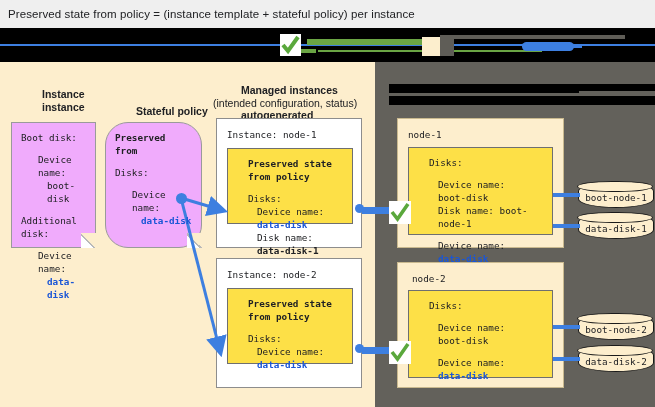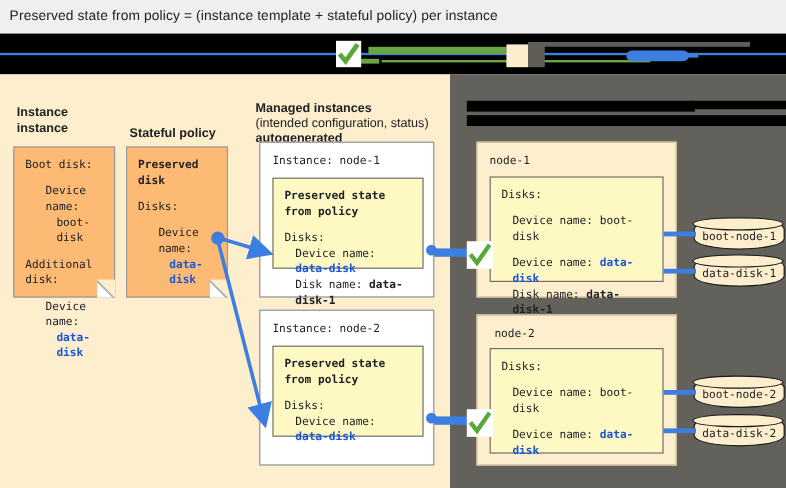--- a/index.html
+++ b/index.html
@@ -68,29 +68,29 @@
   }
   .panel-right{
     position:absolute;left:375px;top:62px;width:280px;height:345px;
     background:#63615b;
   }
 
   
   .col-head{
     position:absolute;font-size:10.5px;color:#202124;line-height:12.5px;
   }
-  .col-head b{font-weight:700;}
+  .col-head b{font-weight:700;margin-left:28px;}
   .col-head .sub{font-weight:400;}
 
   
   .redact{position:absolute;background:#000;}
 
   
   .note{
-    position:absolute;background:#fdba74;border:1px solid #9a9a9a;
+    position:absolute;background:#f0abfc;border:1px solid #9a9a9a;
     font-family:"DejaVu Sans Mono", monospace;
     font-size:9.3px;line-height:13px;color:#202124;
     box-sizing:border-box;
   }
   .note .fold{
     position:absolute;right:-1px;bottom:-1px;width:15px;height:15px;
     background:linear-gradient(225deg,#fdeecd 0 50%, #b9b9b9 50% 58%, #fff 58% 100%);
   }
   .note-body{padding:8px 9px;position:relative;z-index:2;}
   .bold{font-weight:700;}
@@ -102,24 +102,24 @@
   
   .box{
     position:absolute;box-sizing:border-box;
     font-family:"DejaVu Sans Mono", monospace;
     font-size:9.3px;line-height:13px;color:#202124;
   }
   .box-white{background:#fff;border:1px solid #8d8d8d;}
   .box-cream{background:#fdeecd;border:1px solid #c9b98f;}
   .inner-box{
     position:absolute;box-sizing:border-box;
-    background:#fef9c3;border:1px solid #6f6f6f;
+    background:#fde047;border:1px solid #6f6f6f;
     font-family:"DejaVu Sans Mono", monospace;
     font-size:9.3px;line-height:13px;color:#202124;
-    padding:8px 9px;
+    padding:8px 20px;
   }
 
   
   .cyl{
     position:absolute;box-sizing:border-box;
     width:76px;height:26px;
     background:#fdeecd;border:1.6px solid #1a1a1a;
     border-radius:38px/9px;
     font-family:"DejaVu Sans Mono", monospace;
     font-size:9.3px;color:#202124;
@@ -198,24 +198,24 @@
       <div class="gap"></div>
       <div>Additional</div>
       <div>disk:</div>
       <div class="gap"></div>
       <div class="ind1">Device name:</div>
       <div class="ind2 blue">data-disk</div>
     </div>
     <div class="fold"></div>
   </div>
 
-  <div class="note" style="left:105px;top:122px;width:85px;height:126px;">
+  <div class="note" style="left:105px;top:122px;width:97px;height:126px;border-radius:23px;">
     <div class="note-body">
       <div class="bold">Preserved</div>
-      <div class="bold">disk</div>
+      <div class="bold">from</div>
       <div class="gap"></div>
       <div>Disks:</div>
       <div class="gap"></div>
       <div class="ind1">Device name:</div>
       <div class="ind2 blue">data-disk</div>
     </div>
     <div class="fold"></div>
   </div>
 
   <div class="box box-white" style="left:216px;top:118px;width:146px;height:130px;">
@@ -252,20 +252,24 @@
 
   <div class="box box-cream" style="left:397px;top:118px;width:167px;height:130px;">
     <div style="padding:9px 0 0 10px;">node-1</div>
   </div>
   <div class="inner-box" style="left:408px;top:147px;width:145px;height:88px;">
     <div>Disks:</div>
     <div class="gap"></div>
     <div style="padding-left:9px;">
       <span>Device name:</span>
       <span>boot-disk</span>
+    </div>
+    <div style="padding-left:9px;">
+      <span>Disk name:</span>
+      <span>boot-node-1</span>
     </div>
     <div class="gap"></div>
     <div style="padding-left:9px;">
       <span>Device name:</span>
       <span class="blue">data-disk</span>
     </div>
     <div style="padding-left:9px;">
       <span>Disk name:</span>
       <span class="bold">data-disk-1</span>
     </div>

